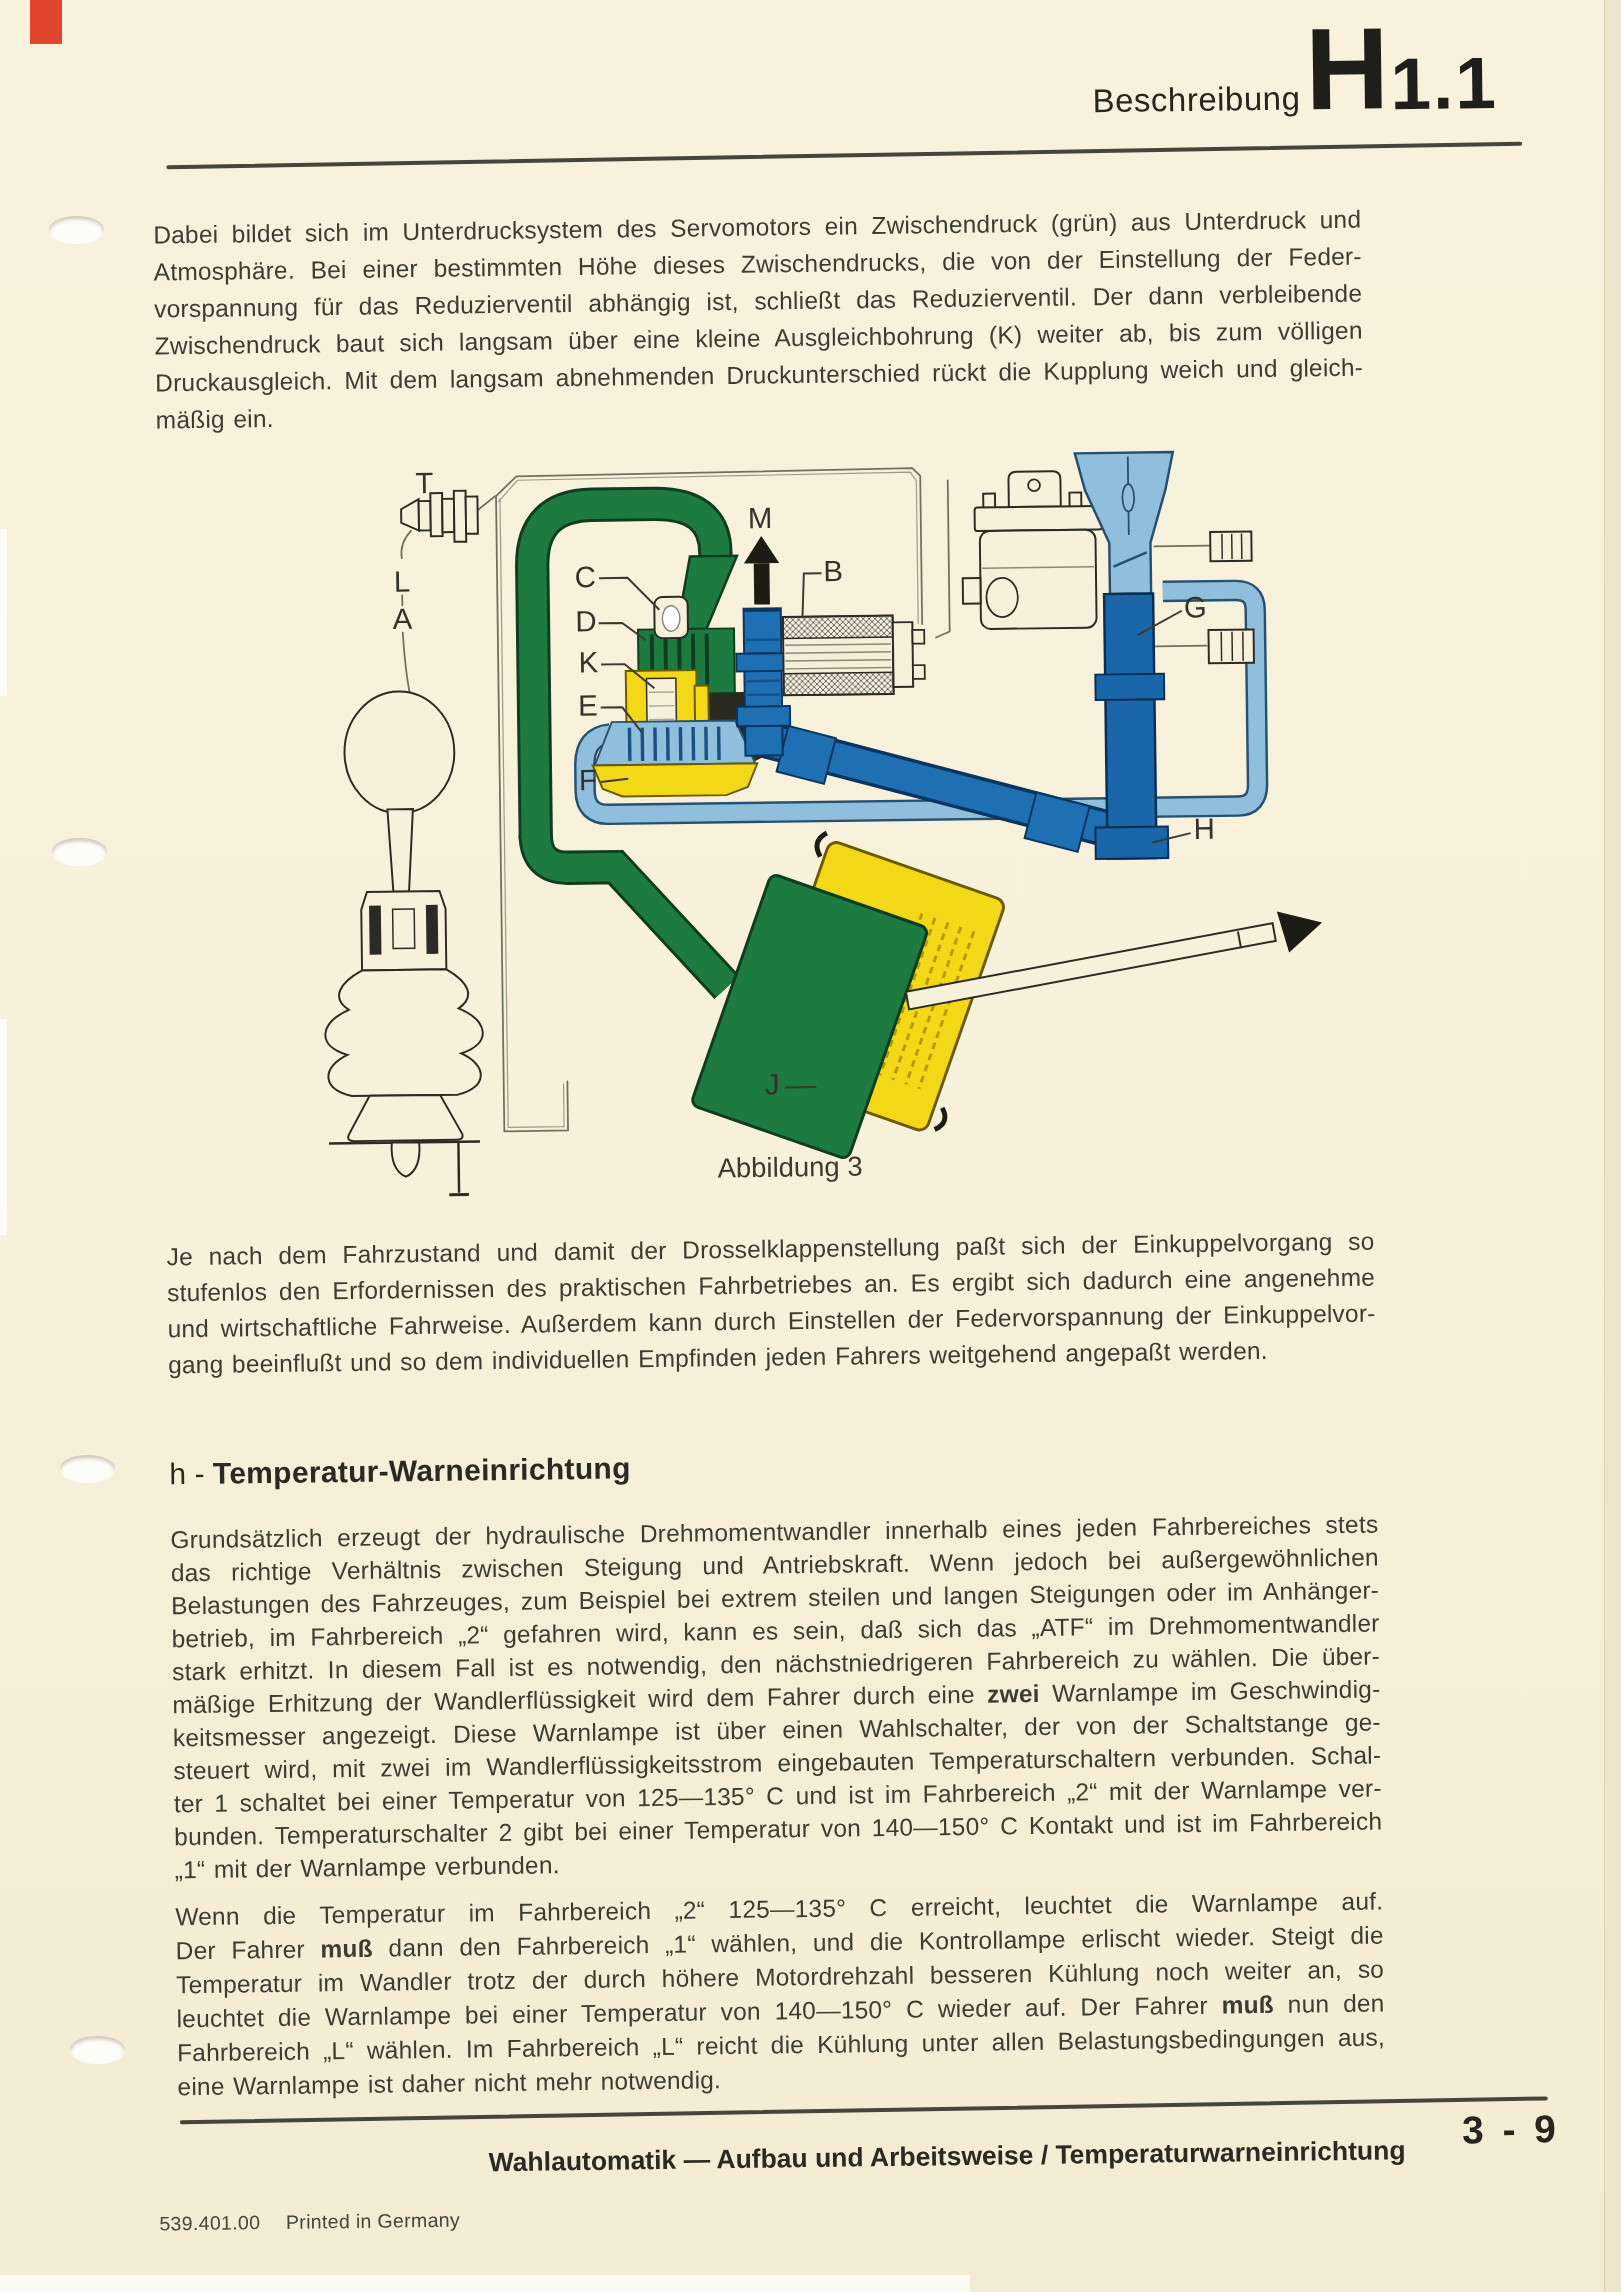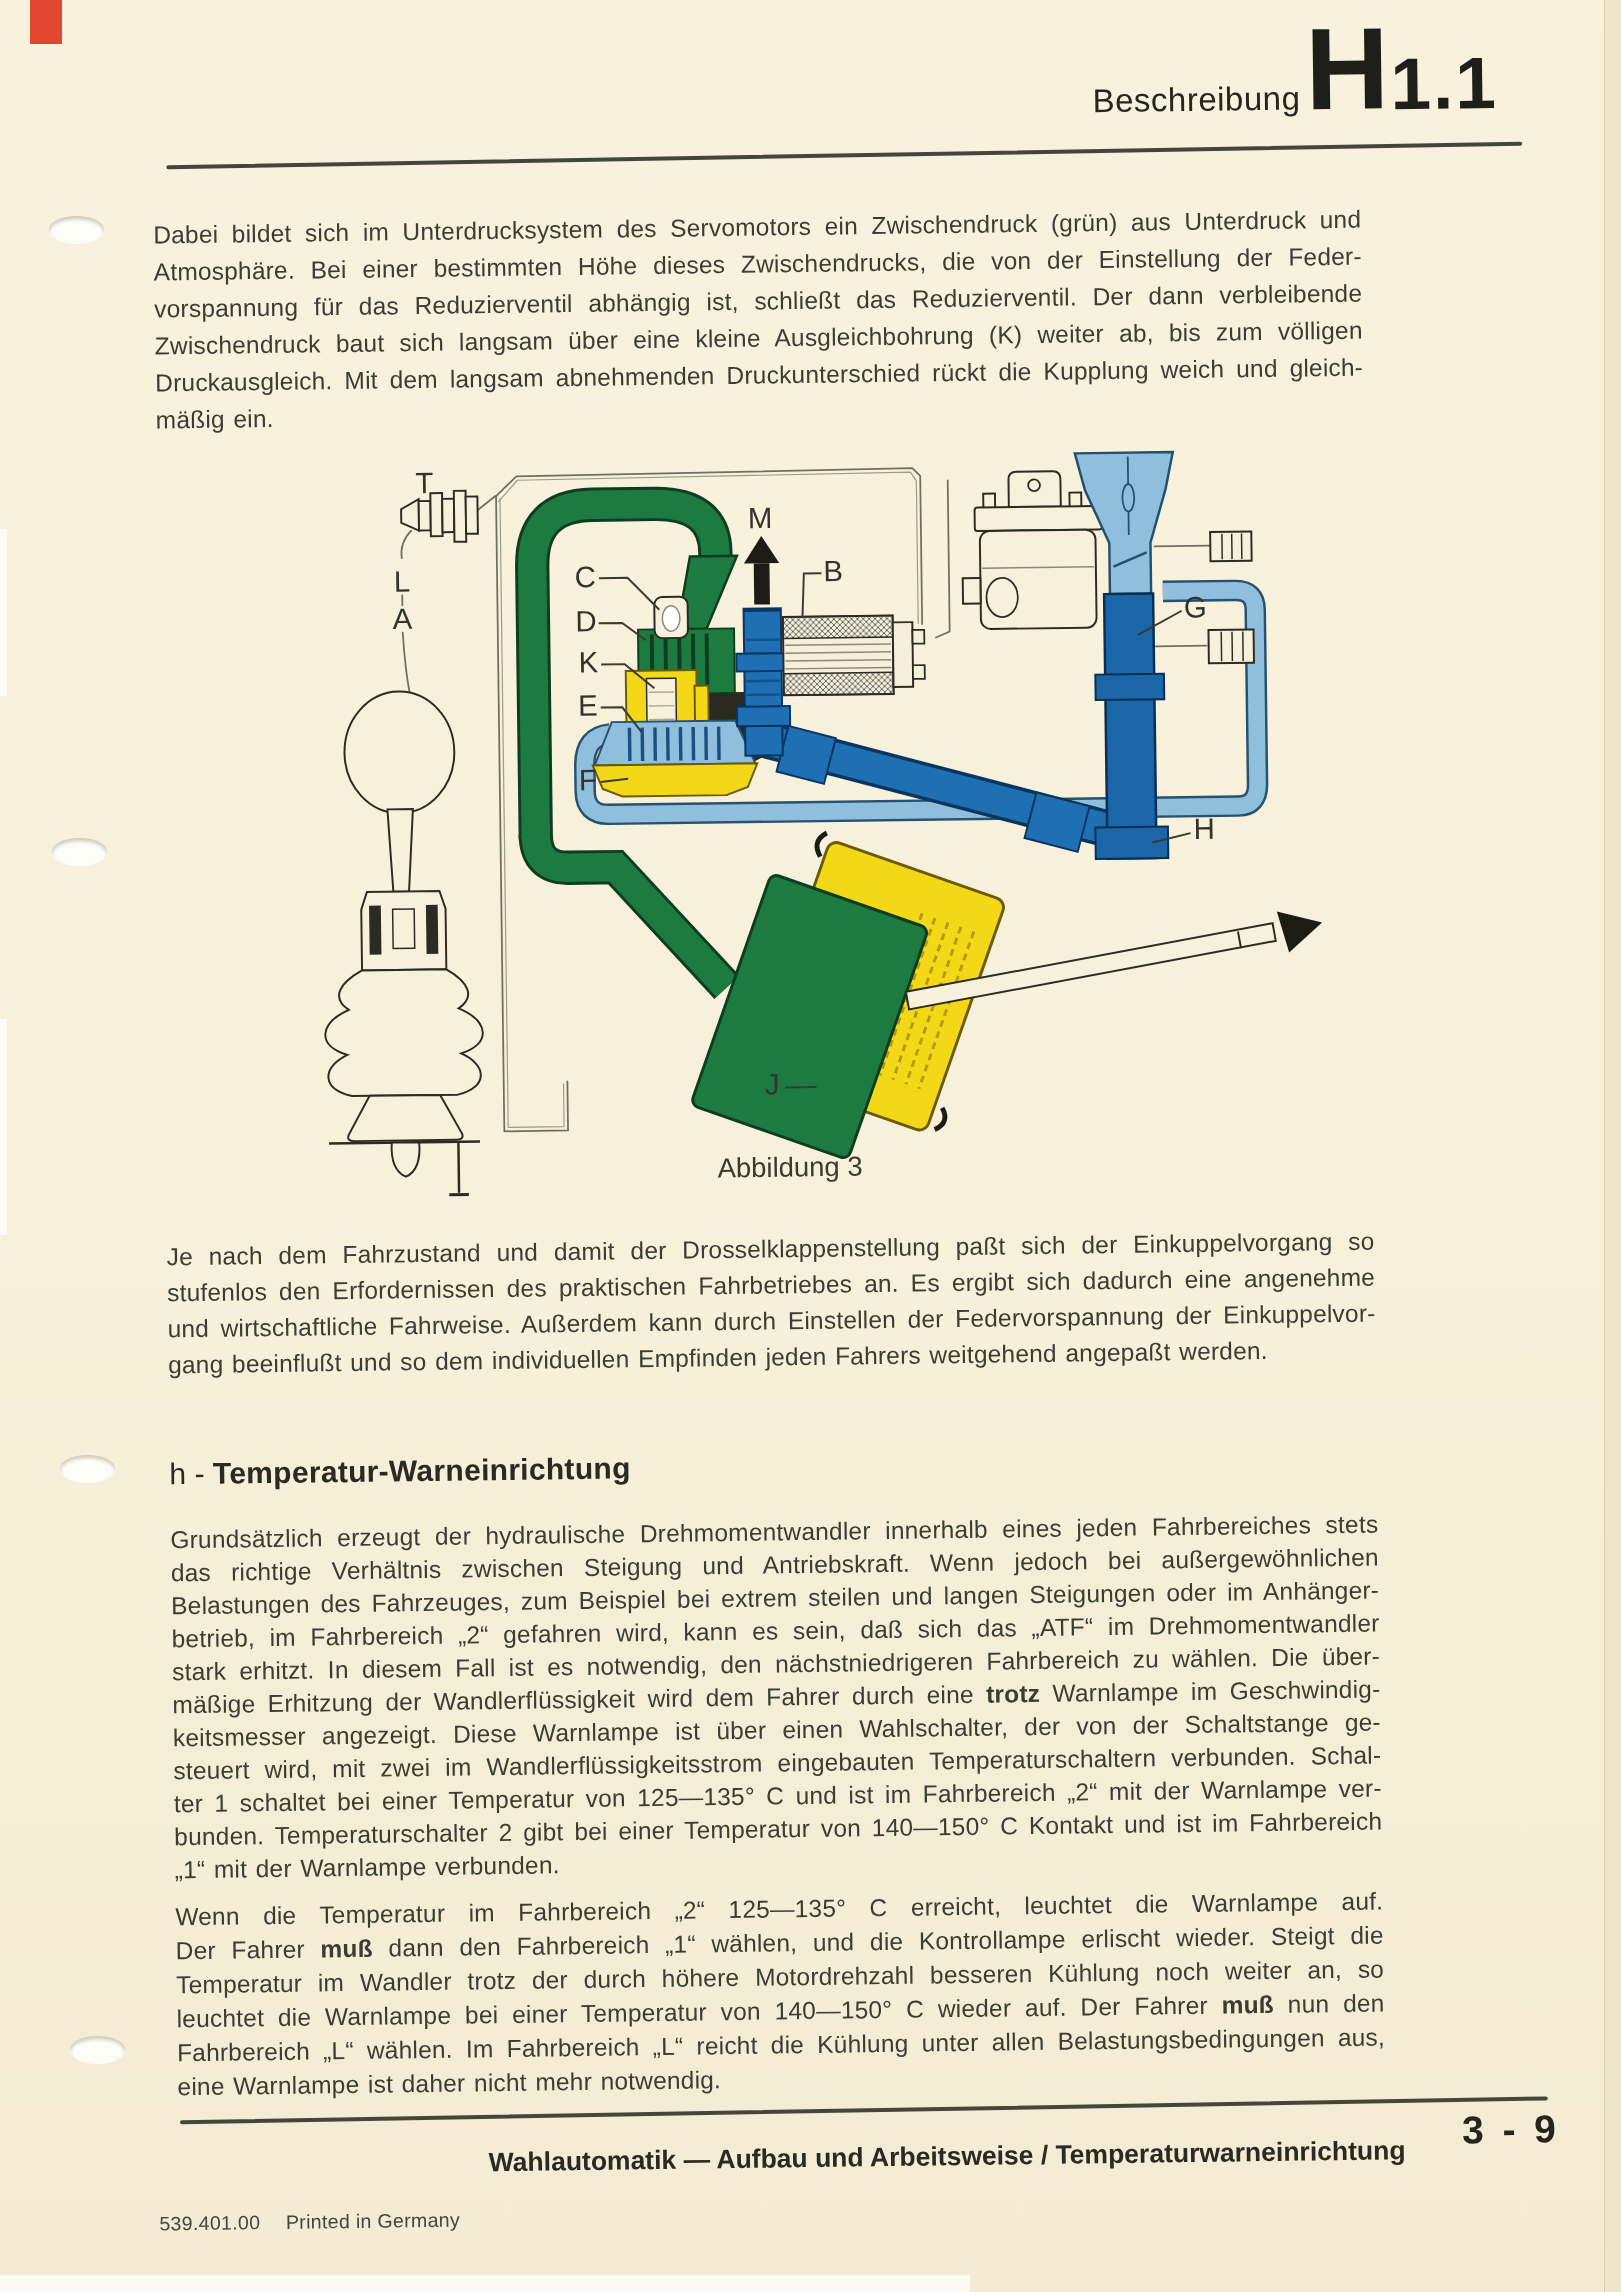--- a/index.html
+++ b/index.html
@@ -315,21 +315,21 @@
   <div id="sec-head" class="abs">
     <span>h - </span><b>Temperatur-Warneinrichtung</b>
   </div>
 
   <div id="p3" class="para pp3">
       <div class="pline"><span>Grundsätzlich erzeugt der hydraulische Drehmomentwandler innerhalb eines jeden Fahrbereiches stets</span></div>
       <div class="pline"><span>das richtige Verhältnis zwischen Steigung und Antriebskraft. Wenn jedoch bei außergewöhnlichen</span></div>
       <div class="pline"><span>Belastungen des Fahrzeuges, zum Beispiel bei extrem steilen und langen Steigungen oder im Anhänger-</span></div>
       <div class="pline"><span>betrieb, im Fahrbereich „2“ gefahren wird, kann es sein, daß sich das „ATF“ im Drehmomentwandler</span></div>
       <div class="pline"><span>stark erhitzt. In diesem Fall ist es notwendig, den nächstniedrigeren Fahrbereich zu wählen. Die über-</span></div>
-      <div class="pline"><span>mäßige Erhitzung der Wandlerflüssigkeit wird dem Fahrer durch eine </span><b>trotz</b><span> Warnlampe im Geschwindig-</span></div>
+      <div class="pline"><span>mäßige Erhitzung der Wandlerflüssigkeit wird dem Fahrer durch eine </span><b>zwei</b><span> Warnlampe im Geschwindig-</span></div>
       <div class="pline"><span>keitsmesser angezeigt. Diese Warnlampe ist über einen Wahlschalter, der von der Schaltstange ge-</span></div>
       <div class="pline"><span>steuert wird, mit zwei im Wandlerflüssigkeitsstrom eingebauten Temperaturschaltern verbunden. Schal-</span></div>
       <div class="pline"><span>ter 1 schaltet bei einer Temperatur von 125—135° C und ist im Fahrbereich „2“ mit der Warnlampe ver-</span></div>
       <div class="pline"><span>bunden. Temperaturschalter 2 gibt bei einer Temperatur von 140—150° C Kontakt und ist im Fahrbereich</span></div>
       <div class="pline last"><span>„1“ mit der Warnlampe verbunden.</span></div>
     </div>
   <div id="p4" class="para pp4">
       <div class="pline"><span>Wenn die Temperatur im Fahrbereich „2“ 125—135° C erreicht, leuchtet die Warnlampe auf.</span></div>
       <div class="pline"><span>Der Fahrer </span><b>muß</b><span> dann den Fahrbereich „1“ wählen, und die Kontrollampe erlischt wieder. Steigt die</span></div>
       <div class="pline"><span>Temperatur im Wandler trotz der durch höhere Motordrehzahl besseren Kühlung noch weiter an, so</span></div>

